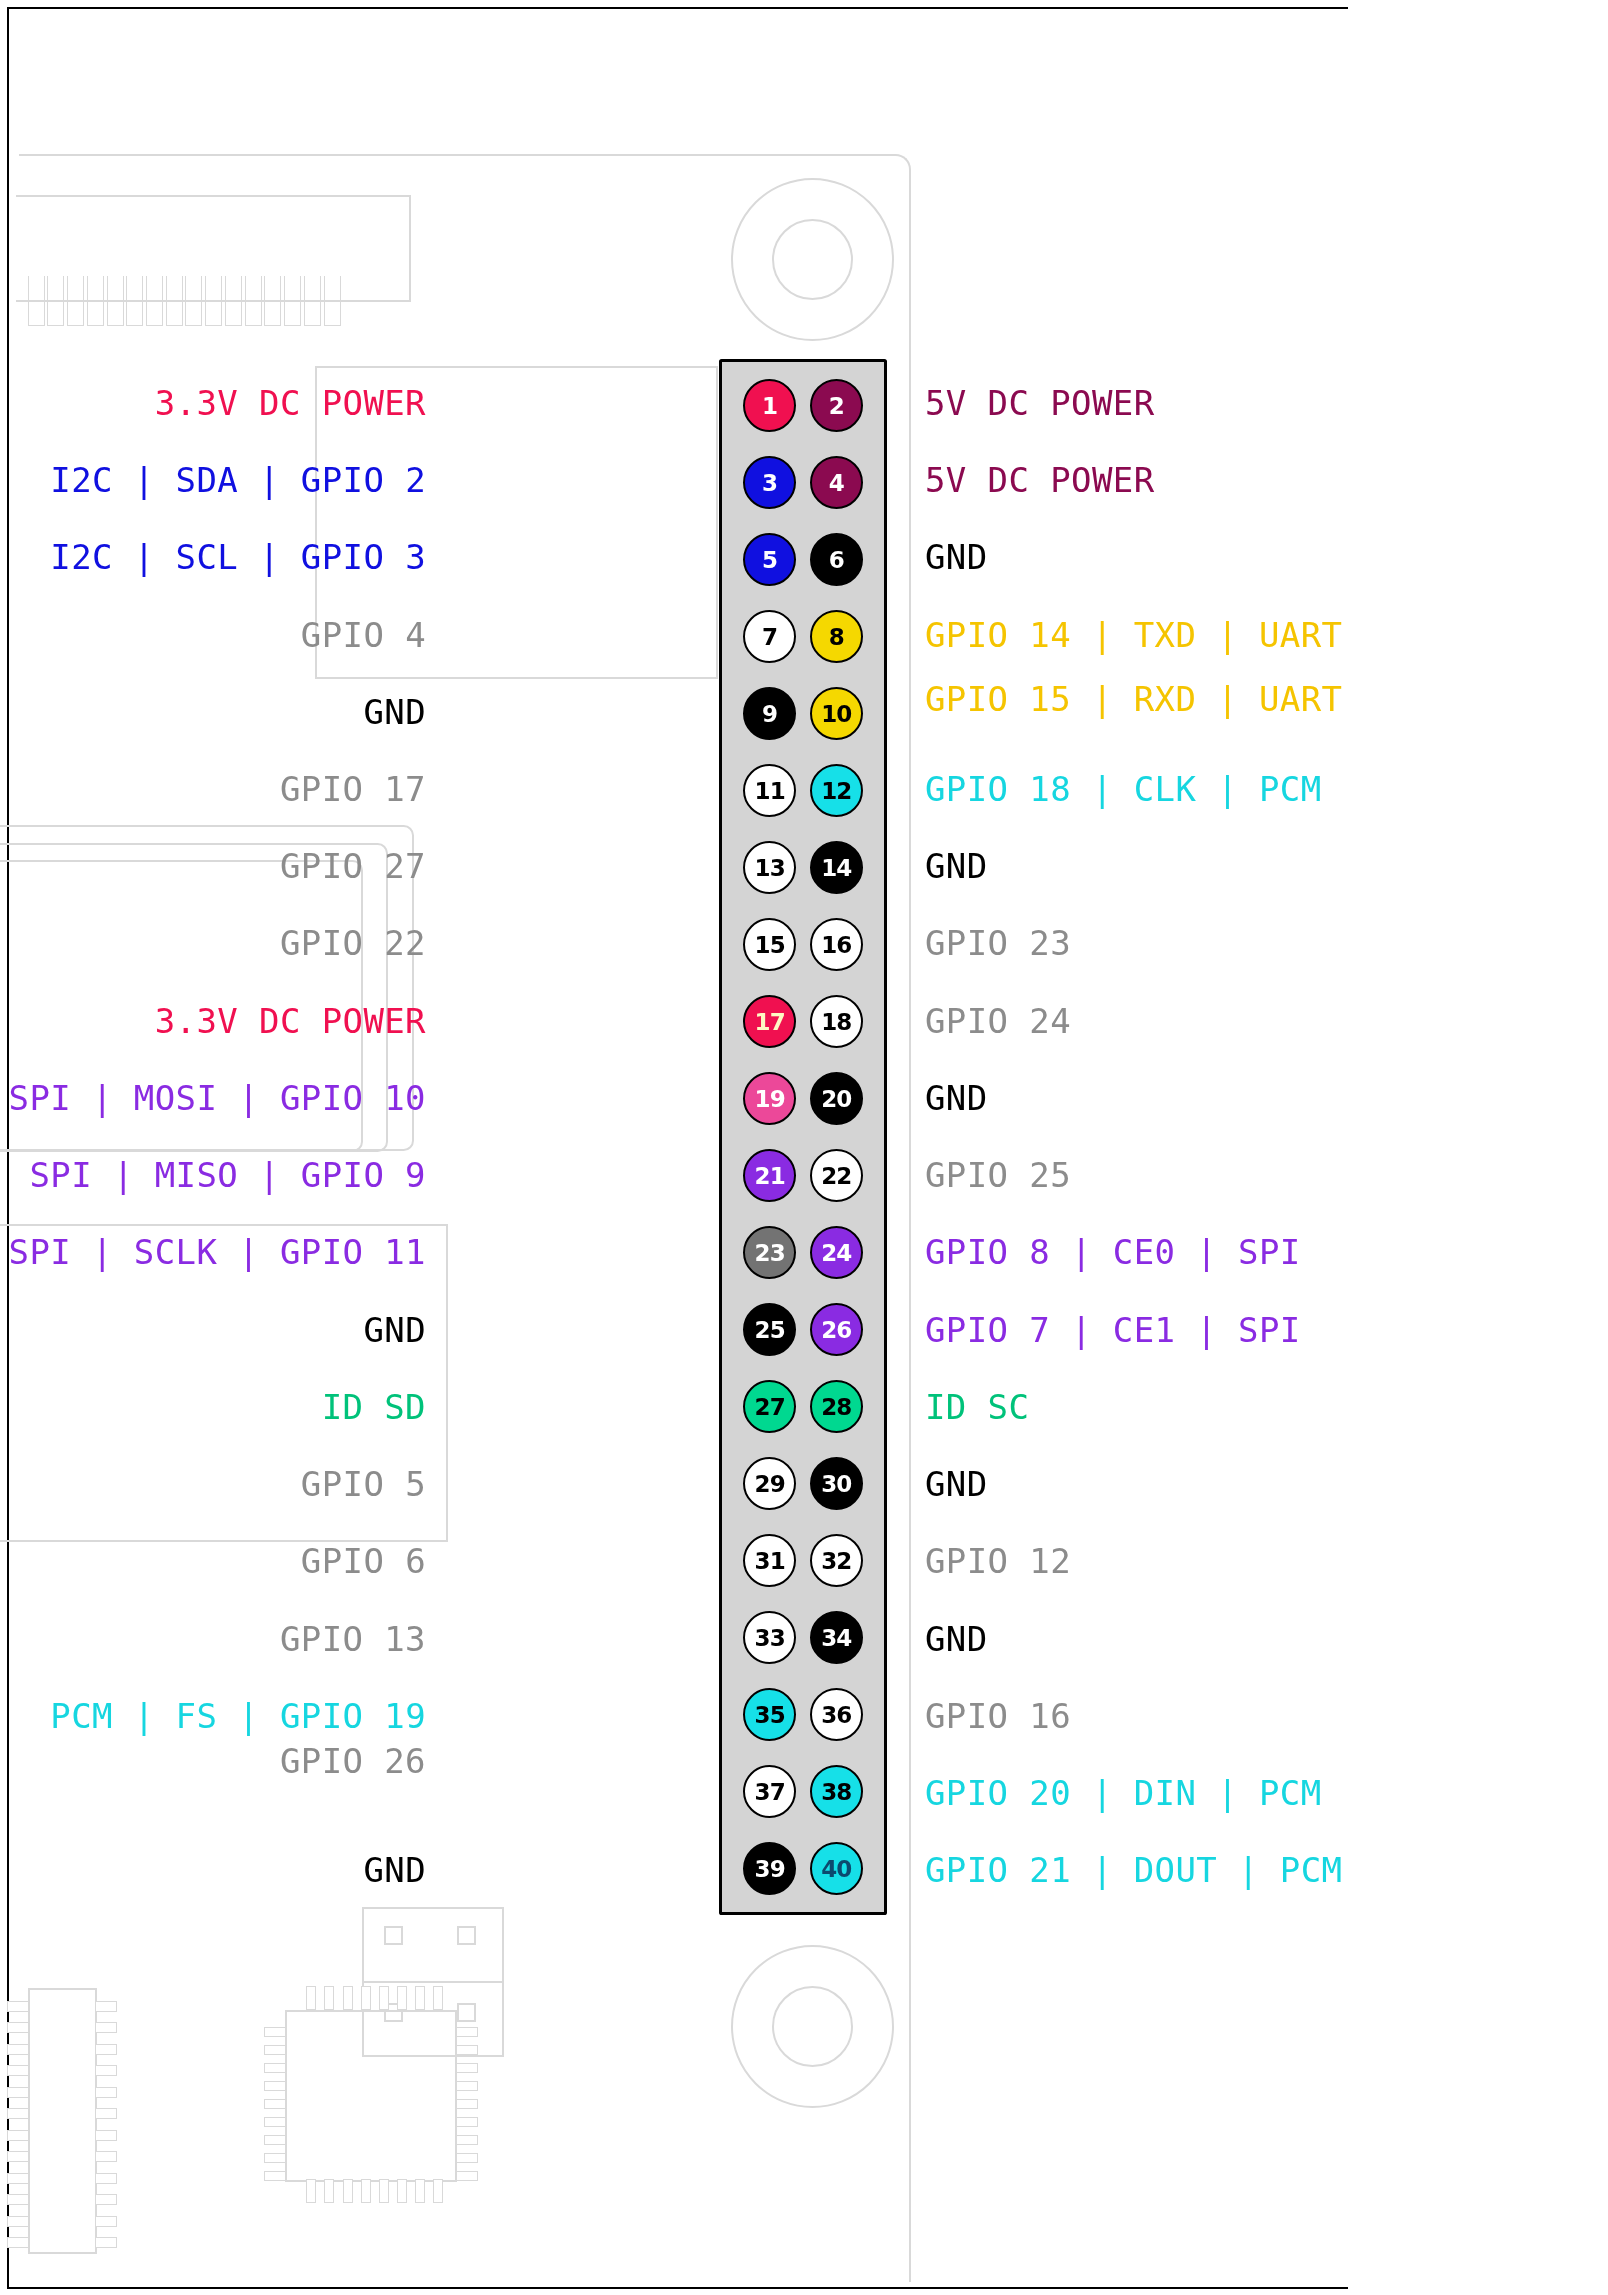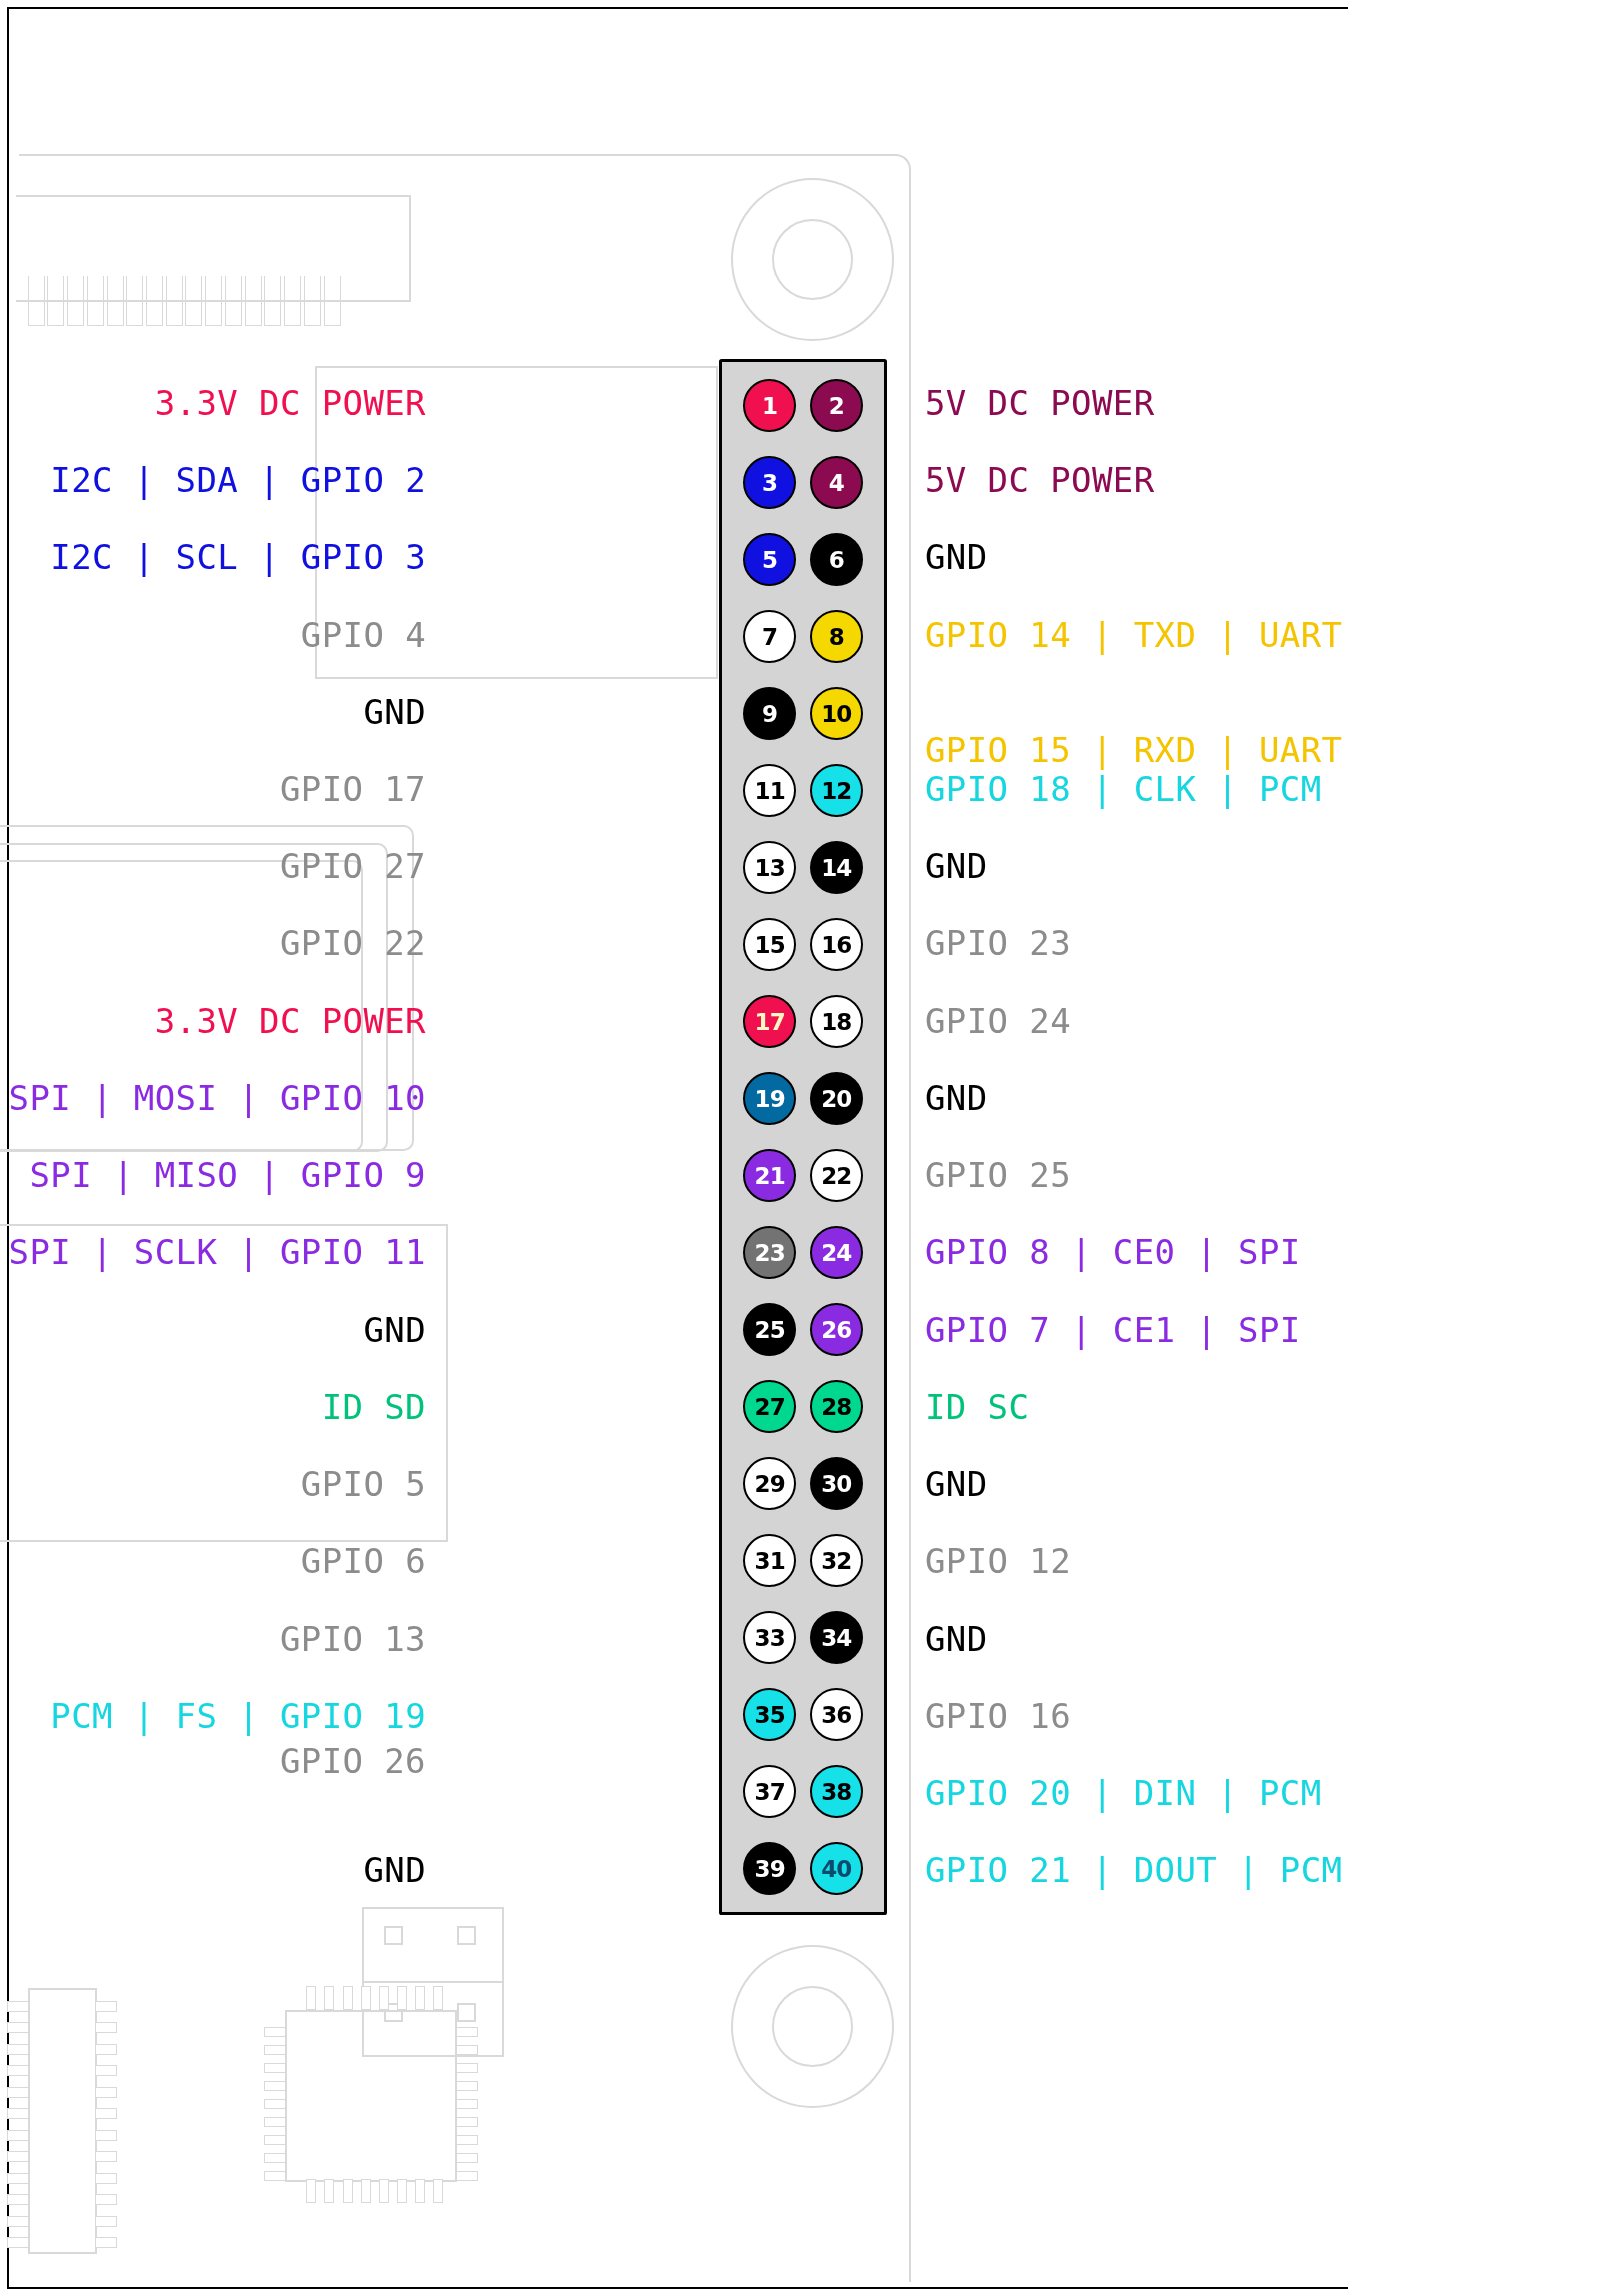--- a/index.html
+++ b/index.html
@@ -319,21 +319,21 @@
       </div>
       <div class="pin-row">
         <div class="pin" style="background: rgb(255, 255, 255); color: rgb(0, 0, 0);">15</div>
         <div class="pin" style="background: rgb(255, 255, 255); color: rgb(0, 0, 0);">16</div>
       </div>
       <div class="pin-row">
         <div class="pin" style="background: rgb(240, 16, 80); color: #fef9c3;">17</div>
         <div class="pin" style="background: rgb(255, 255, 255); color: rgb(0, 0, 0);">18</div>
       </div>
       <div class="pin-row">
-        <div class="pin" style="background: #0369a1; color: rgb(255, 255, 255);">19</div>
+        <div class="pin" style="background: #ec4899; color: rgb(255, 255, 255);">19</div>
         <div class="pin" style="background: rgb(0, 0, 0); color: rgb(255, 255, 255);">20</div>
       </div>
       <div class="pin-row">
         <div class="pin" style="background: rgb(138, 43, 226); color: rgb(255, 255, 255);">21</div>
         <div class="pin" style="background: rgb(255, 255, 255); color: rgb(0, 0, 0);">22</div>
       </div>
       <div class="pin-row">
         <div class="pin" style="background: #737373; color: rgb(255, 255, 255);">23</div>
         <div class="pin" style="background: rgb(138, 43, 226); color: rgb(255, 255, 255);">24</div>
       </div>
@@ -369,21 +369,21 @@
         <div class="pin" style="background: rgb(0, 0, 0); color: rgb(255, 255, 255);">39</div>
         <div class="pin" style="background: rgb(22, 224, 232); color: #0c4a6e;">40</div>
       </div>
     </div>
 
   <div id="right-labels">
       <div class="label right" style="top: 364px; color: rgb(139, 10, 80);">5V DC POWER</div>
       <div class="label right" style="top: 441px; color: rgb(139, 10, 80);">5V DC POWER</div>
       <div class="label right" style="top: 518px; color: rgb(0, 0, 0);">GND</div>
       <div class="label right" style="top: 596px; color: rgb(245, 196, 0);">GPIO 14 | TXD | UART</div>
-      <div class="label right" style="top: 711px; color: rgb(245, 196, 0);">GPIO 15 | RXD | UART</div>
+      <div class="label right" style="top: 660px; color: rgb(245, 196, 0);">GPIO 15 | RXD | UART</div>
       <div class="label right" style="top: 750px; color: rgb(22, 214, 224);">GPIO 18 | CLK | PCM</div>
       <div class="label right" style="top: 827px; color: rgb(0, 0, 0);">GND</div>
       <div class="label right" style="top: 904px; color: rgb(140, 140, 140);">GPIO 23</div>
       <div class="label right" style="top: 982px; color: rgb(140, 140, 140);">GPIO 24</div>
       <div class="label right" style="top: 1059px; color: rgb(0, 0, 0);">GND</div>
       <div class="label right" style="top: 1136px; color: rgb(140, 140, 140);">GPIO 25</div>
       <div class="label right" style="top: 1213px; color: rgb(138, 43, 226);">GPIO 8 | CE0 | SPI</div>
       <div class="label right" style="top: 1291px; color: rgb(138, 43, 226);">GPIO 7 | CE1 | SPI</div>
       <div class="label right" style="top: 1368px; color: rgb(0, 194, 122);">ID SC</div>
       <div class="label right" style="top: 1445px; color: rgb(0, 0, 0);">GND</div>

